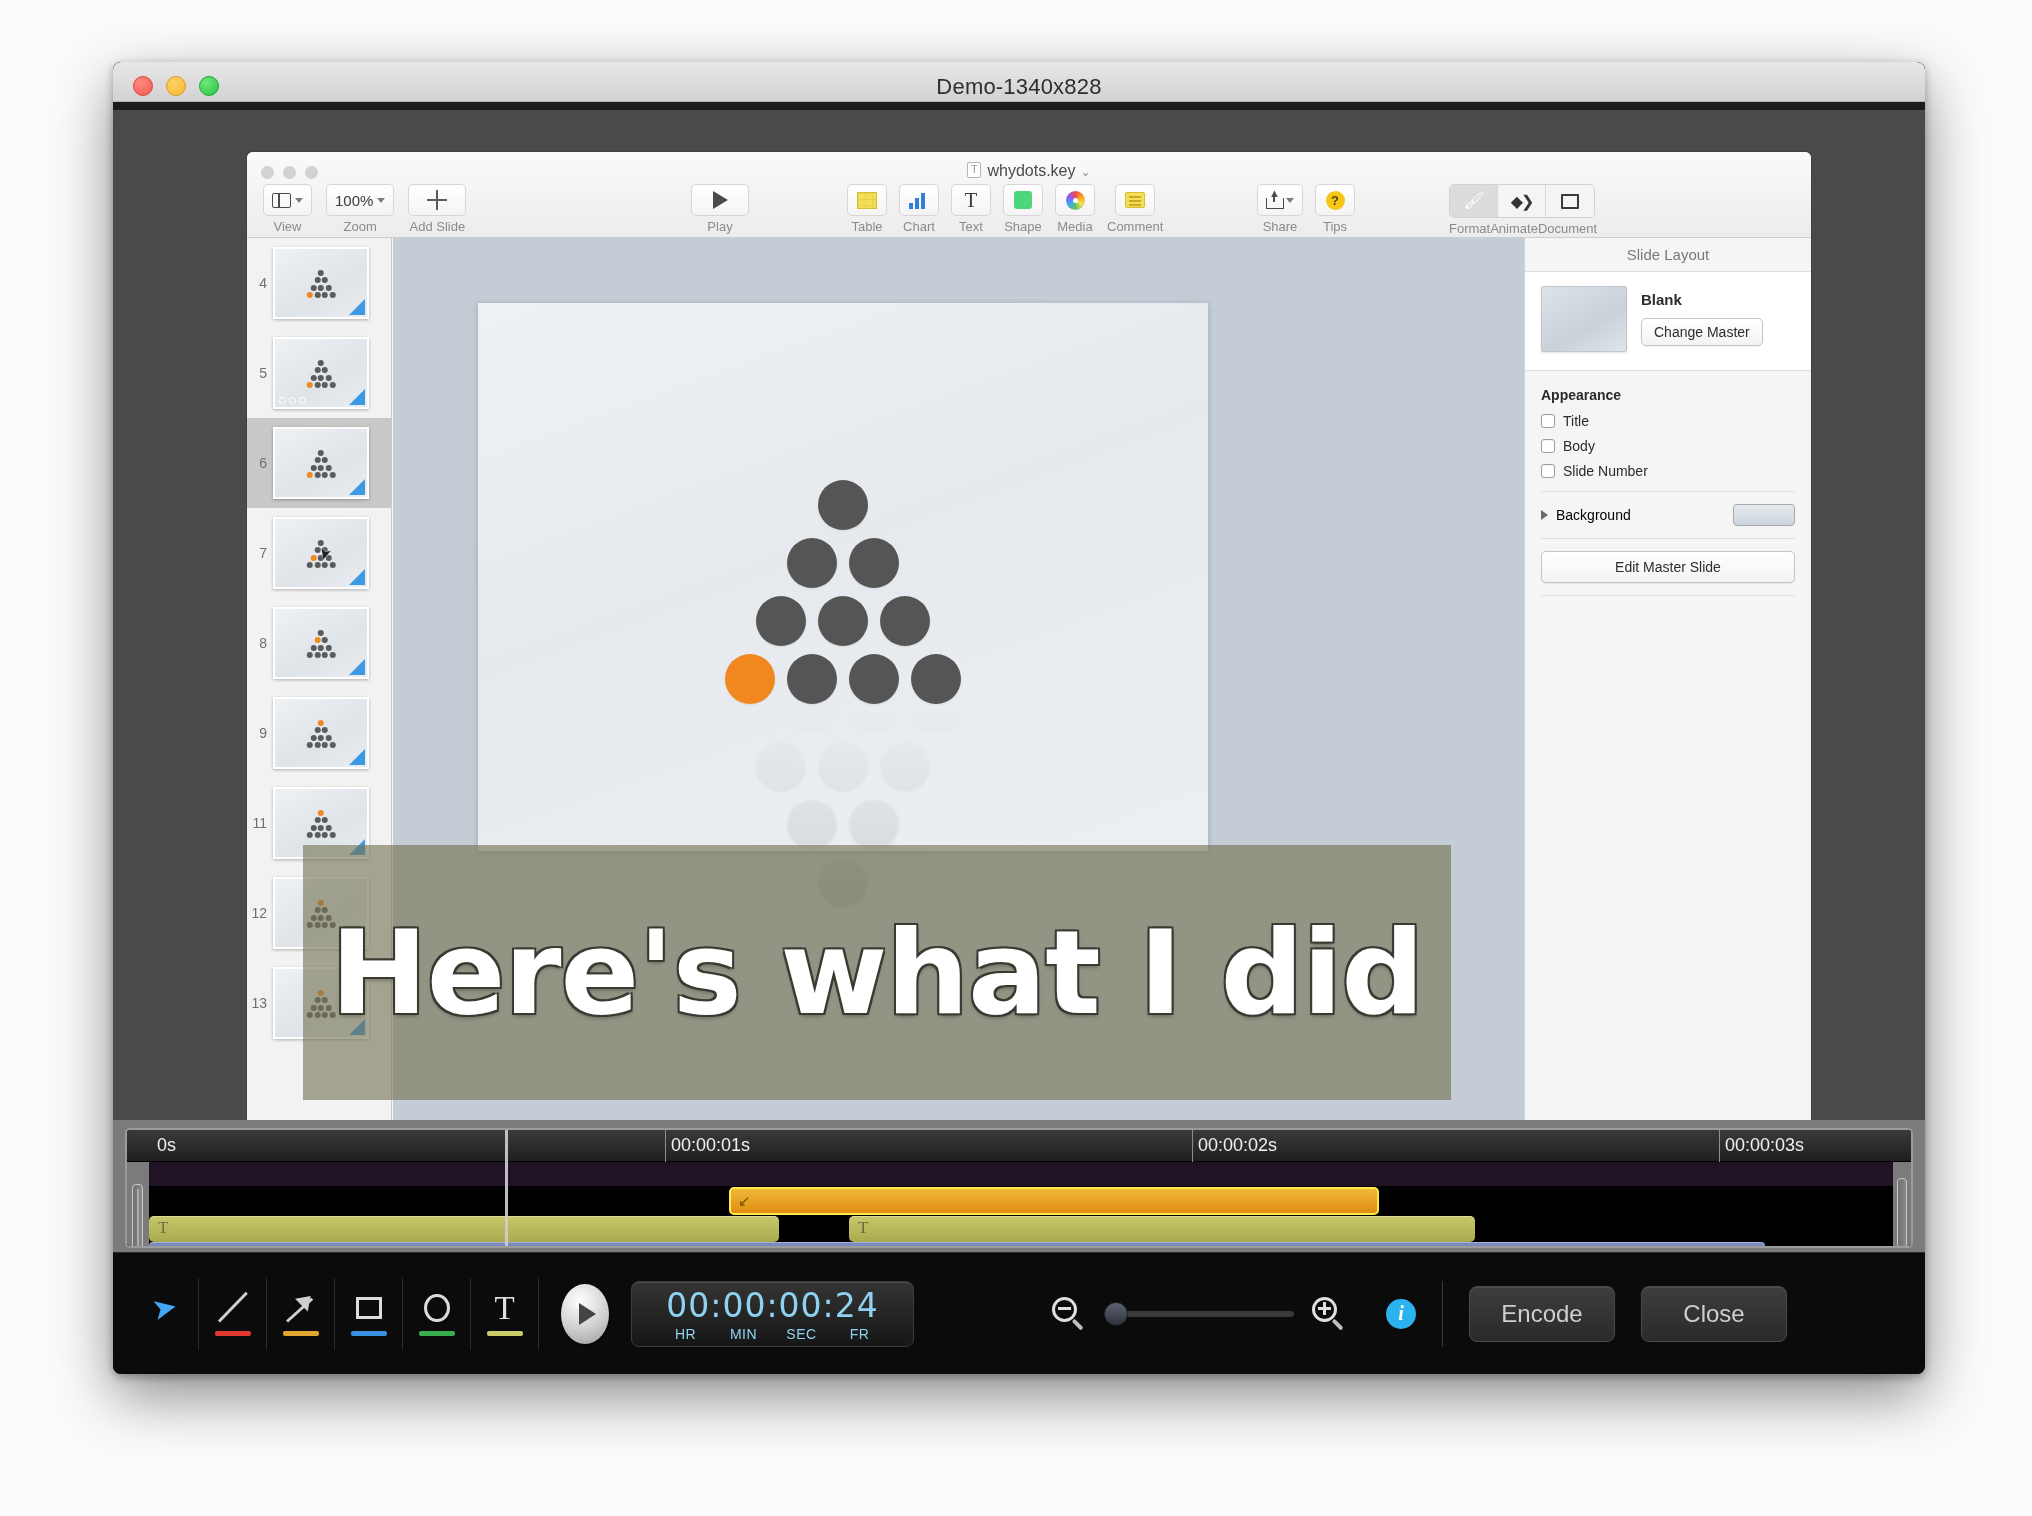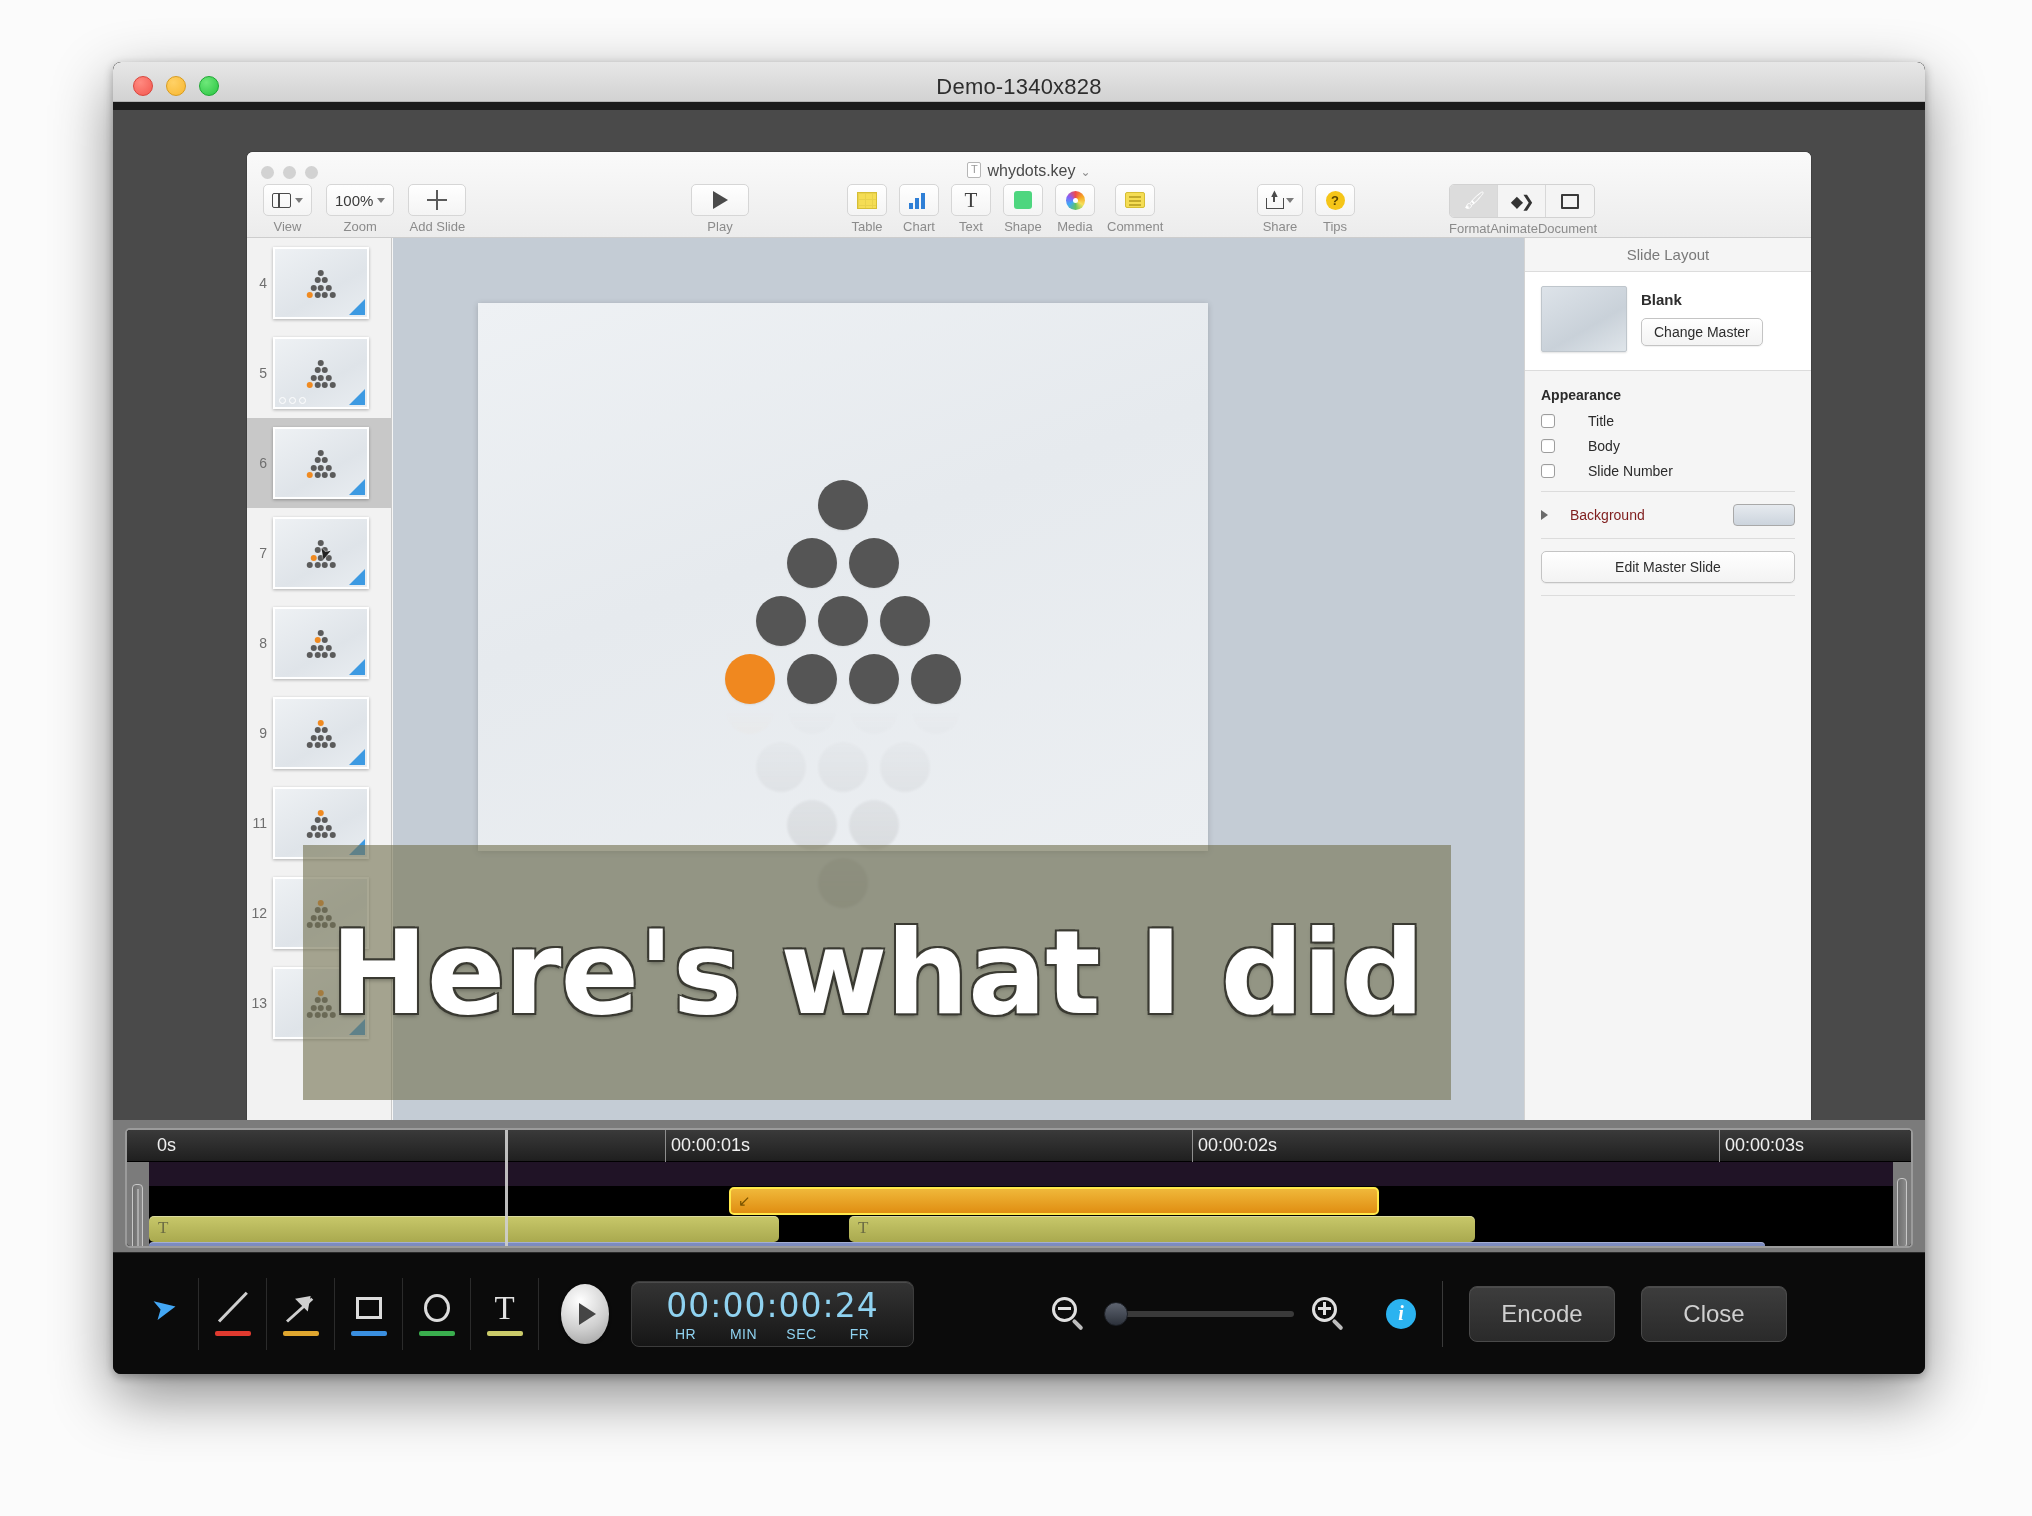--- a/index.html
+++ b/index.html
@@ -175,25 +175,25 @@
     border:1px solid #bfc6cc; border-radius:2px; box-shadow:0 1px 2px rgba(0,0,0,.12);}
   #master-meta{ margin-left:14px; padding-top:5px;}
   #master-name{ font-size:15px; font-weight:bold; color:#2d2d2d; margin-bottom:10px;}
   .btn-std{
     border:1px solid #c4c4c4; border-radius:5px; background:linear-gradient(#ffffff,#f3f3f3);
     font-size:14px; color:#2d2d2d; padding:5px 12px; display:inline-block;
     box-shadow:0 1px 1px rgba(0,0,0,.06);
   }
   #appearance{ padding:16px 16px 0 16px; }
   #appearance h4{ font-size:14px; color:#2b2b2b; font-weight:bold; margin-bottom:10px;}
-  .chkrow{ display:flex; align-items:center; margin-bottom:9px; font-size:14px; color:#2b2b2b;gap:25px;}
+  .chkrow{ display:flex; align-items:center; margin-bottom:9px; font-size:14px; color:#2b2b2b;}
   .chkbox{ width:14px;height:14px;border:1px solid #9d9d9d;border-radius:3px;background:#fff;margin-right:8px;
     box-shadow:inset 0 1px 1px rgba(0,0,0,.05);}
   .hr{ height:1px; background:#dcdcdc; margin:12px 16px;}
-  #bgrow{ display:flex; align-items:center; padding:0 16px; font-size:14px; color:#7f1d1d;gap:14px;}
+  #bgrow{ display:flex; align-items:center; padding:0 16px; font-size:14px; color:#000000;}
   .tri{ width:0;height:0;border-left:7px solid #6b6b6b;border-top:5px solid transparent;border-bottom:5px solid transparent;margin-right:8px;}
   #bgswatch{ margin-left:auto; width:62px;height:22px;border:1px solid #a9a9a9;border-radius:4px;
     background:linear-gradient(#e6eaef,#ccd4dd);}
   #editmaster{ text-align:center; padding:0 16px;}
   #editmaster .btn-std{ width:100%; padding:7px 0; }
 
   
   #caption{
     position:absolute; left:190px; top:735px; width:1148px; height:255px;
     background:rgba(116,115,82,.62);

